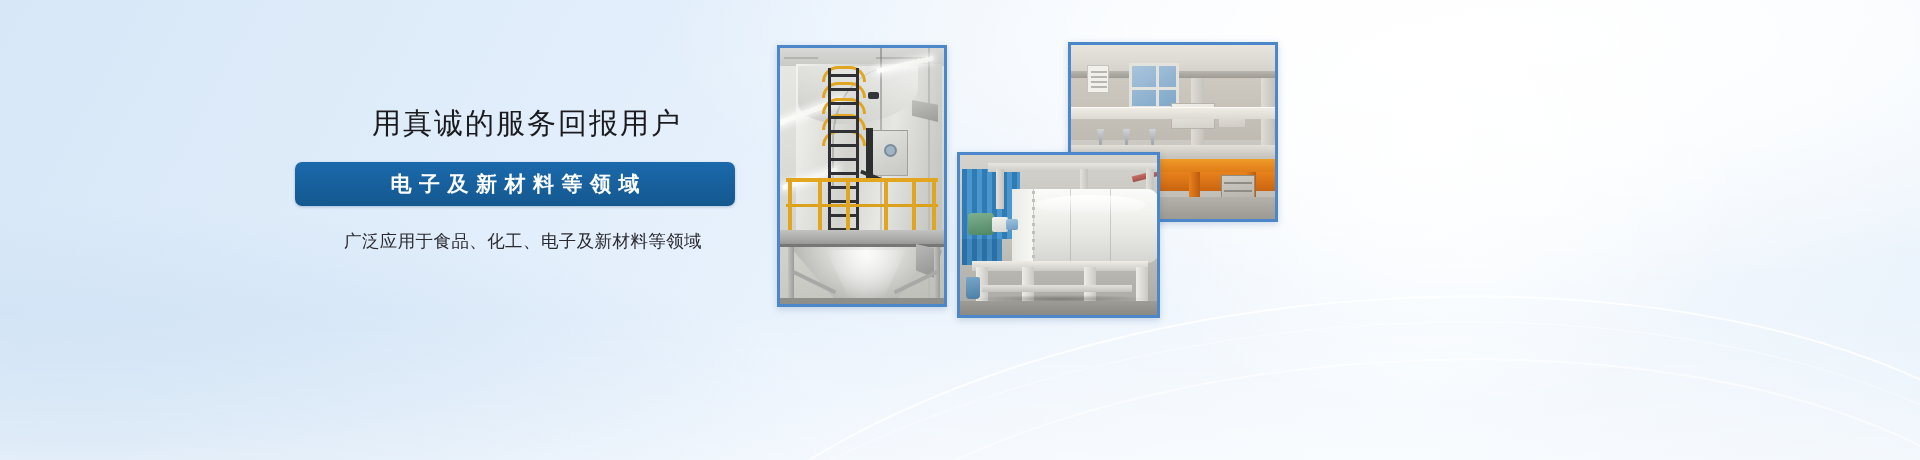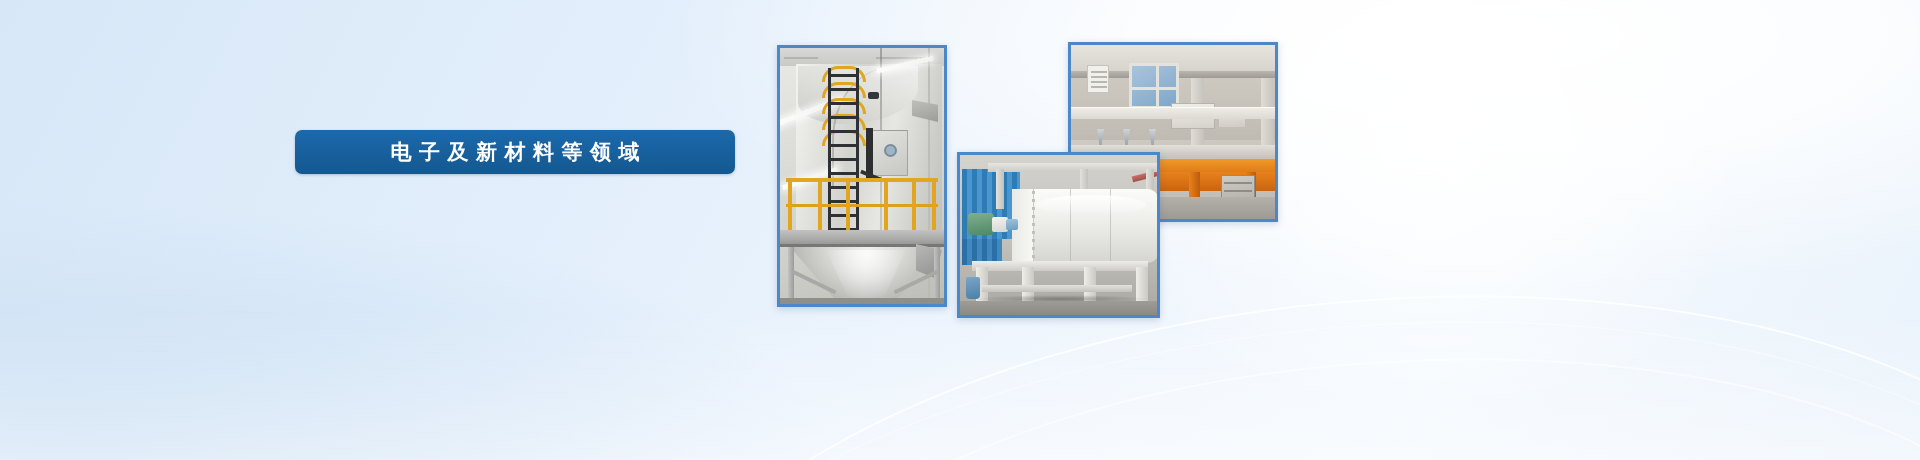--- a/index.html
+++ b/index.html
@@ -419,25 +419,27 @@
 <div id="banner">
 
   <div class="bg-glow"></div>
   <div class="bg-swoosh sw1"></div>
   <div class="bg-swoosh sw2"></div>
   <div class="bg-swoosh sw3"></div>
   <div class="bg-lowwash"></div>
 
   <div id="text-block">
 
+    <div id="headline">用真诚的服务回报用户</div>
 
     <div id="pill">
       <span id="pill-label">电子及新材料等领域</span>
     </div>
 
+    <div id="subtitle">广泛应用于食品、化工、电子及新材料等领域</div>
   </div>
 
   <div class="photo" id="photo-dryer">
     <div class="inner">
       <div class="dz-ceiling"></div>
       <div class="dz-ceil-line" style="left:4px;  width:34px;"></div>
       <div class="dz-ceil-line" style="left:96px; width:48px;"></div>
 
       <div class="dz-vessel"></div>
       <div class="dz-shoulder"></div>

